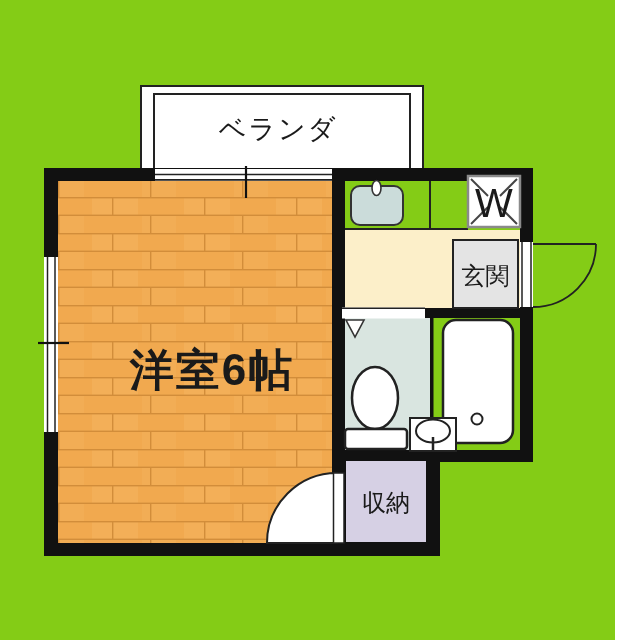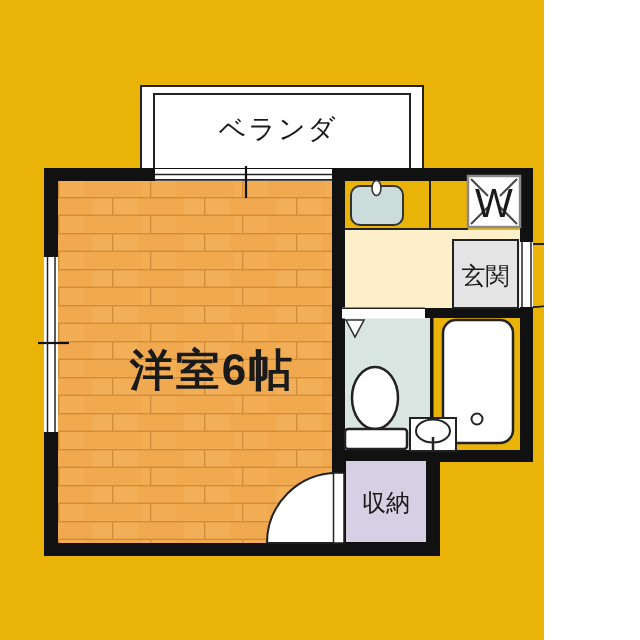--- a/index.html
+++ b/index.html
@@ -1,16 +1,16 @@
 <!DOCTYPE html>
 <html><head>
 <meta charset="utf-8">
 <style>
   html,body{margin:0;padding:0;background:#ffffff;}
-  .stage{width:544px;height:640px;background:#eab308;position:relative;overflow:hidden;
+  .stage{width:615px;height:640px;background:#84cc16;position:relative;overflow:hidden;
          font-family:"Liberation Sans", sans-serif;}
   svg{display:block;}
   text{font-family:"Liberation Sans", sans-serif; fill:#1a1a1a;}
 </style>
 </head>
 <body>
 
 <div class="stage">
 <svg width="640" height="640" viewBox="0 0 640 640">
 

